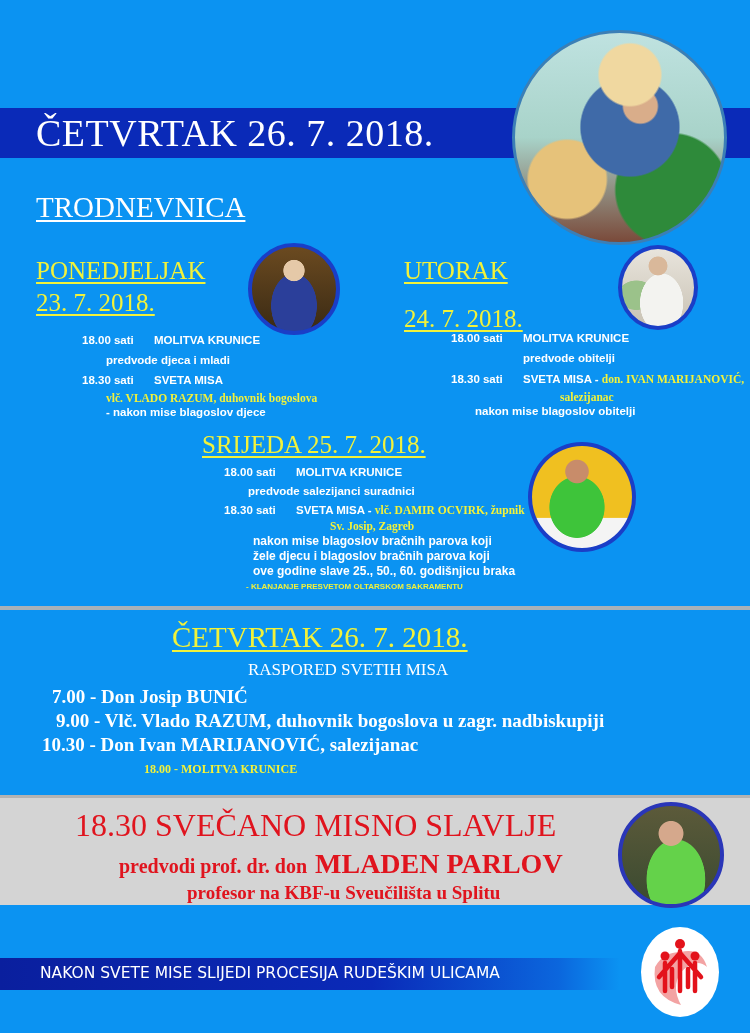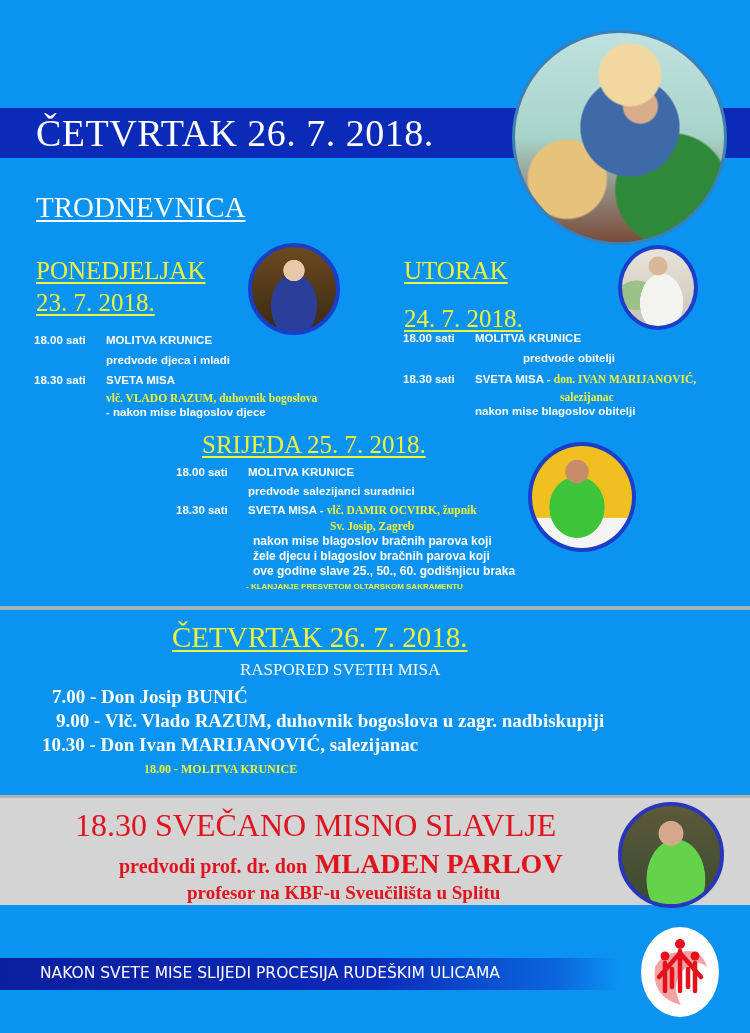--- a/index.html
+++ b/index.html
@@ -41,21 +41,21 @@
                 radial-gradient(ellipse at 45% 60%, #3ec43a 0 35%, transparent 36%),
                 linear-gradient(180deg, #f0c020 0%, #f0c020 70%, #f4f4f4 71%); }
   .p4 { left: 618px; top: 802px; width: 106px; height: 106px; border-color: #2a36b8;
     background: radial-gradient(circle at 50% 28%, #d5a88c 0 14%, transparent 15%),
                 radial-gradient(ellipse at 55% 75%, #64d24a 0 38%, transparent 39%),
                 linear-gradient(180deg, #5c5a3a, #3a4a30); }
 
   
   .dayh { font-size: 25px; line-height: 30px; font-weight: normal; }
   .row { position: absolute; font-size: 11.5px; font-weight: bold; line-height: 14px; white-space: nowrap; }
-  .row .t { display: inline-block; width: 72px; }
+  .row .t { display: inline-block; width: 72px; margin-left: 48px; }
   .ye { color: #f2f23a; font-family: "Liberation Serif", serif; font-weight: bold; }
 
   .sep { left: 0; width: 750px; height: 4px; background: #a9b1b8; }
   .sched { font-family: "Liberation Serif", serif; font-weight: bold; font-size: 19px; line-height: 22px; position: absolute; white-space: nowrap; }
 
   .grey-box { left: 0; top: 795px; width: 750px; height: 110px; background: #d4d4d4; border-top: 3px solid #b3b3b3; }
   .red { color: #e0141e; font-family: "Liberation Serif", serif; margin-left: 39px; }
 
   .bottom-band { left: 0; top: 958px; width: 620px; height: 32px; background: linear-gradient(90deg, #0a1f9e 0%, #0a2ab8 60%, #0b66dd 90%, #0b93f2 100%); }
   .bottom-text { left: 40px; top: 962px; font-size: 15.5px; line-height: 22px; white-space: nowrap; }
@@ -97,21 +97,21 @@
 <div class="row" style="left:176px;top:503px;"><span class="t">18.30 sati</span><span>SVETA MISA - </span><span class="ye">vlč. DAMIR OCVIRK, župnik</span></div>
 <div class="row" style="left:330px;top:519px;"><span class="ye">Sv. Josip, Zagreb</span></div>
 <div class="row" style="left:253px;top:534px;font-size:12px;"><span>nakon mise blagoslov bračnih parova koji</span></div>
 <div class="row" style="left:253px;top:549px;font-size:12px;"><span>žele djecu i blagoslov bračnih parova koji</span></div>
 <div class="row" style="left:253px;top:564px;font-size:12px;"><span>ove godine slave 25., 50., 60. godišnjicu braka</span></div>
 <div class="row" style="left:246px;top:580px;font-size:8px;color:#f2f23a;"><span>- KLANJANJE PRESVETOM OLTARSKOM SAKRAMENTU</span></div>
 
 <div class="abs sep" style="top:606px;"></div>
 
 <div class="abs serif yellow uline" style="left:172px;top:620px;font-size:29px;line-height:34px;">ČETVRTAK 26. 7. 2018.</div>
-<div class="abs serif" style="left:240px;top:660px;font-size:17px;line-height:20px;">RASPORED SVETIH MISA</div>
+<div class="abs serif" style="left:248px;top:660px;font-size:17px;line-height:20px;">RASPORED SVETIH MISA</div>
 <div class="sched" style="left:52px;top:686px;">7.00 - Don Josip BUNIĆ</div>
 <div class="sched" style="left:56px;top:710px;">9.00 - Vlč. Vlado RAZUM, duhovnik bogoslova u zagr. nadbiskupiji</div>
 <div class="sched" style="left:42px;top:734px;">10.30 - Don Ivan MARIJANOVIĆ, salezijanac</div>
 <div class="sched yellow" style="left:144px;top:758px;font-size:12px;">18.00 - MOLITVA KRUNICE</div>
 
 <div class="abs grey-box"></div>
 <div class="abs red" style="left:36px;top:806px;font-size:32px;line-height:38px;">18.30 SVEČANO MISNO SLAVLJE</div>
 <div class="abs red" style="left:80px;top:848px;white-space:nowrap;font-weight:bold;">
   <span style="font-size:20px;">predvodi prof. dr. don</span>
   <span style="font-size:28px;margin-left:4px;">MLADEN PARLOV</span>

